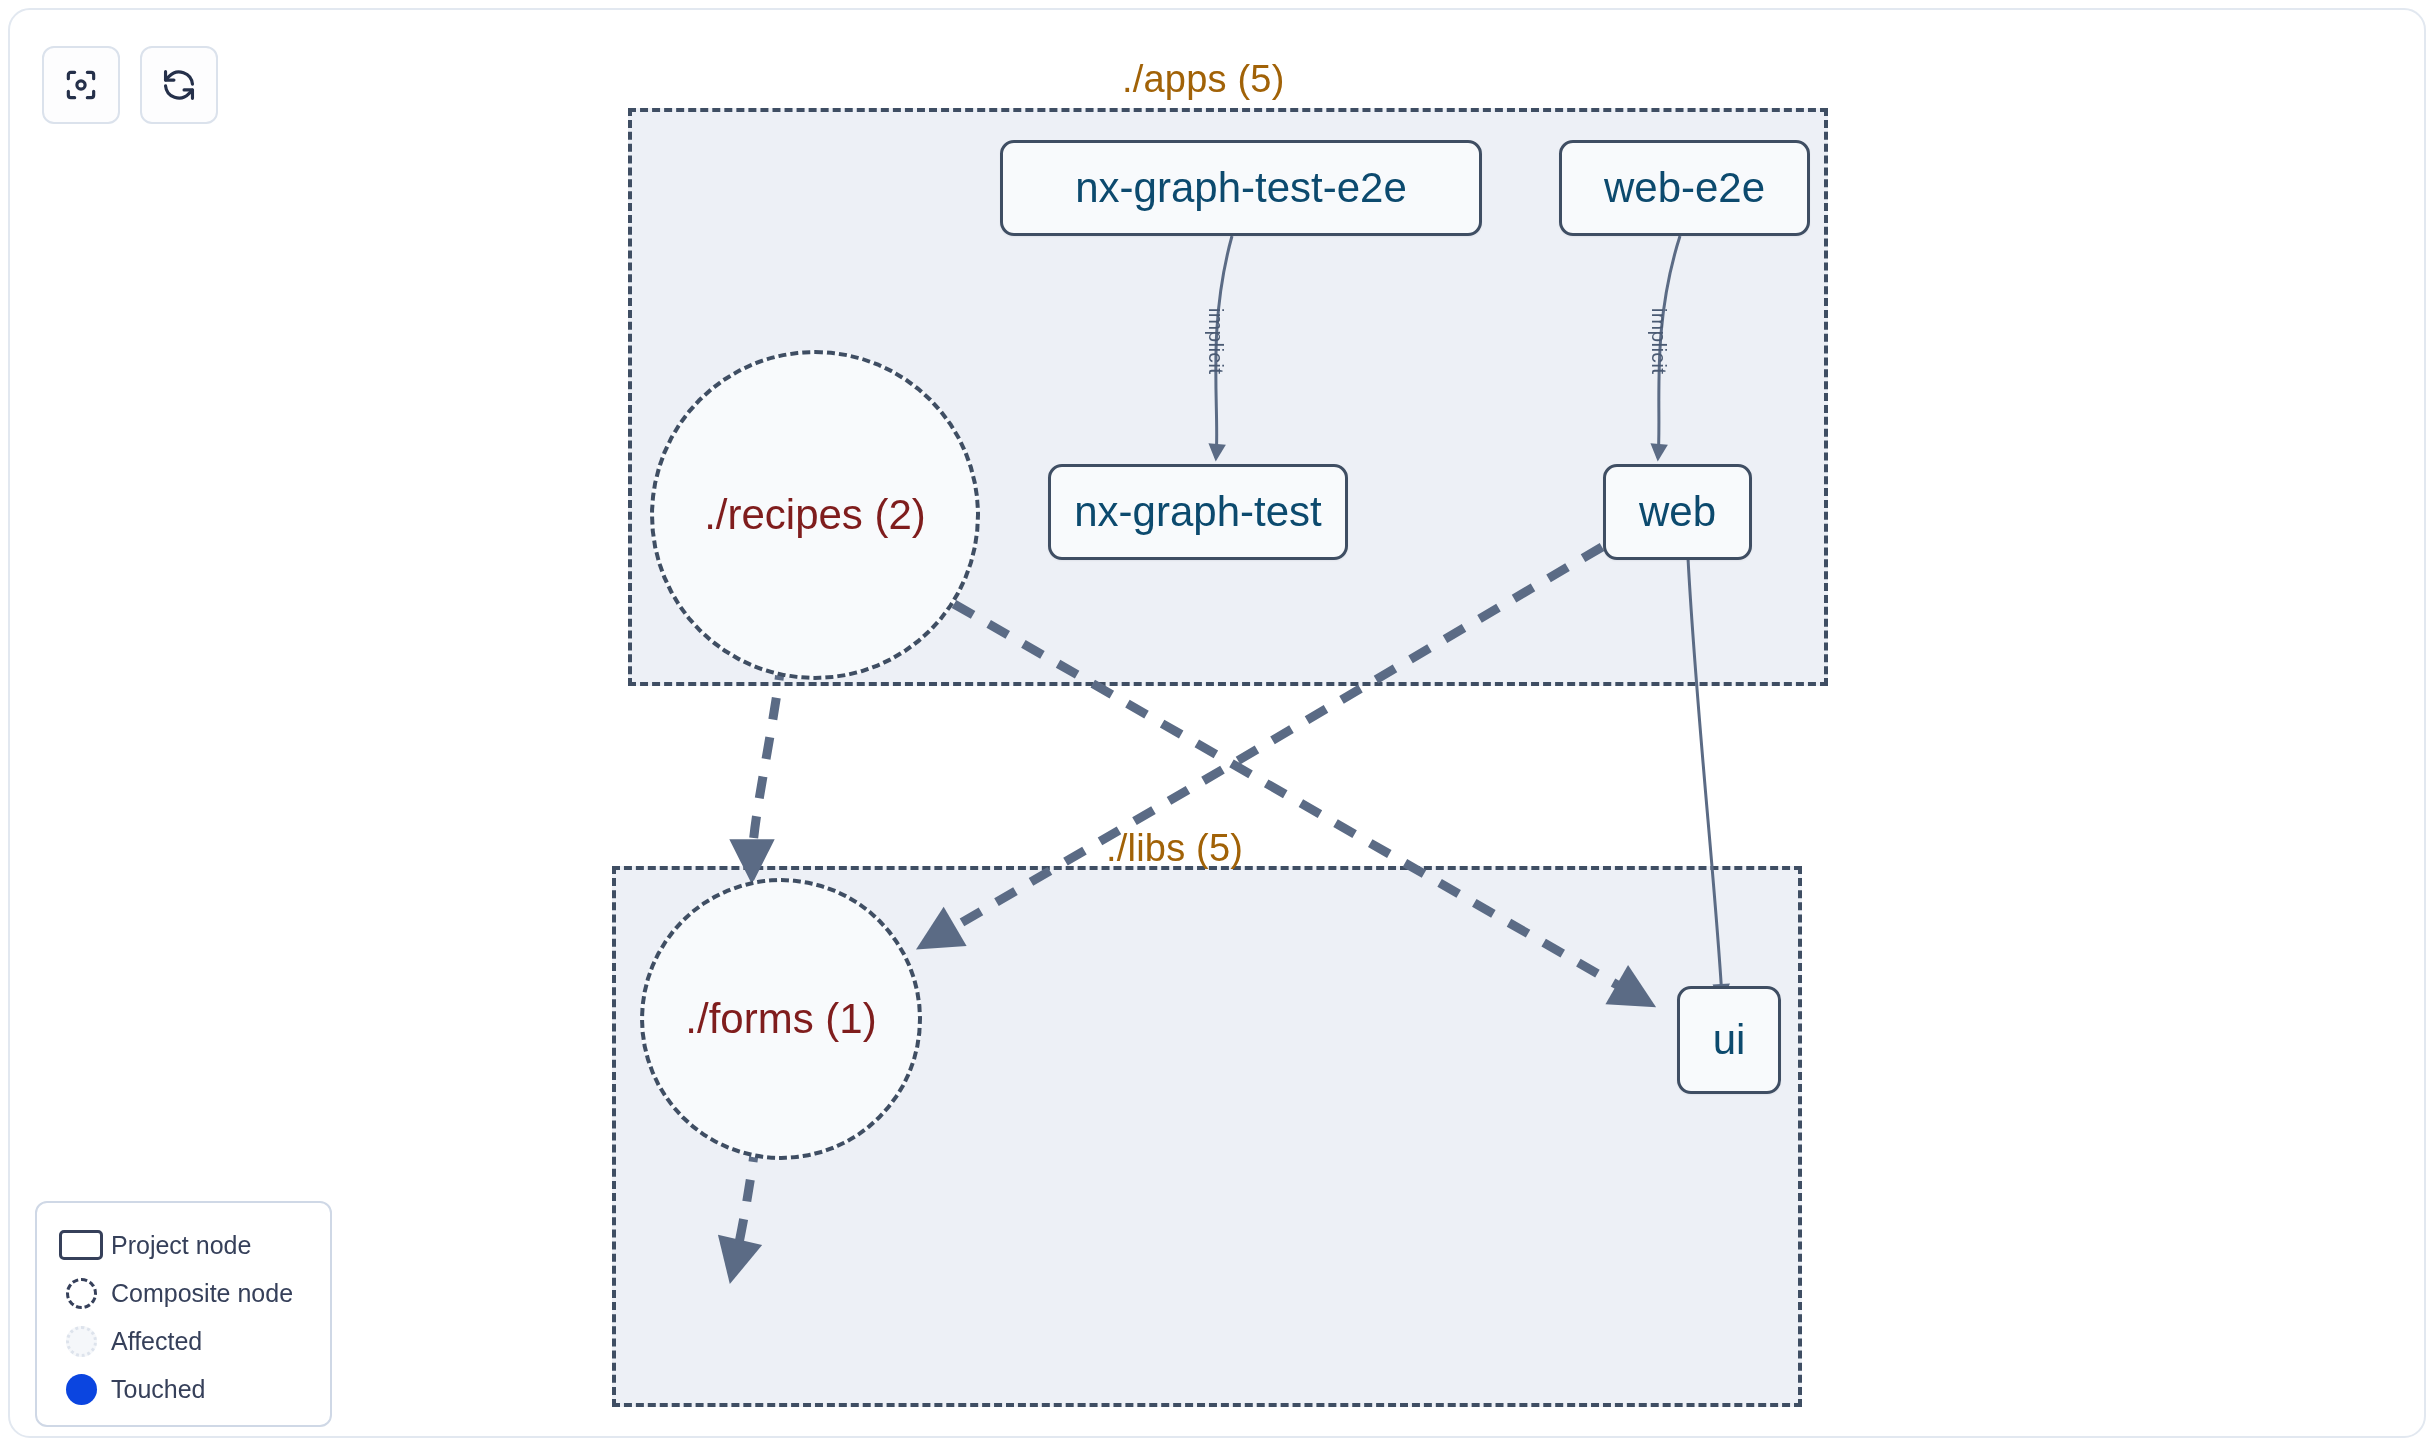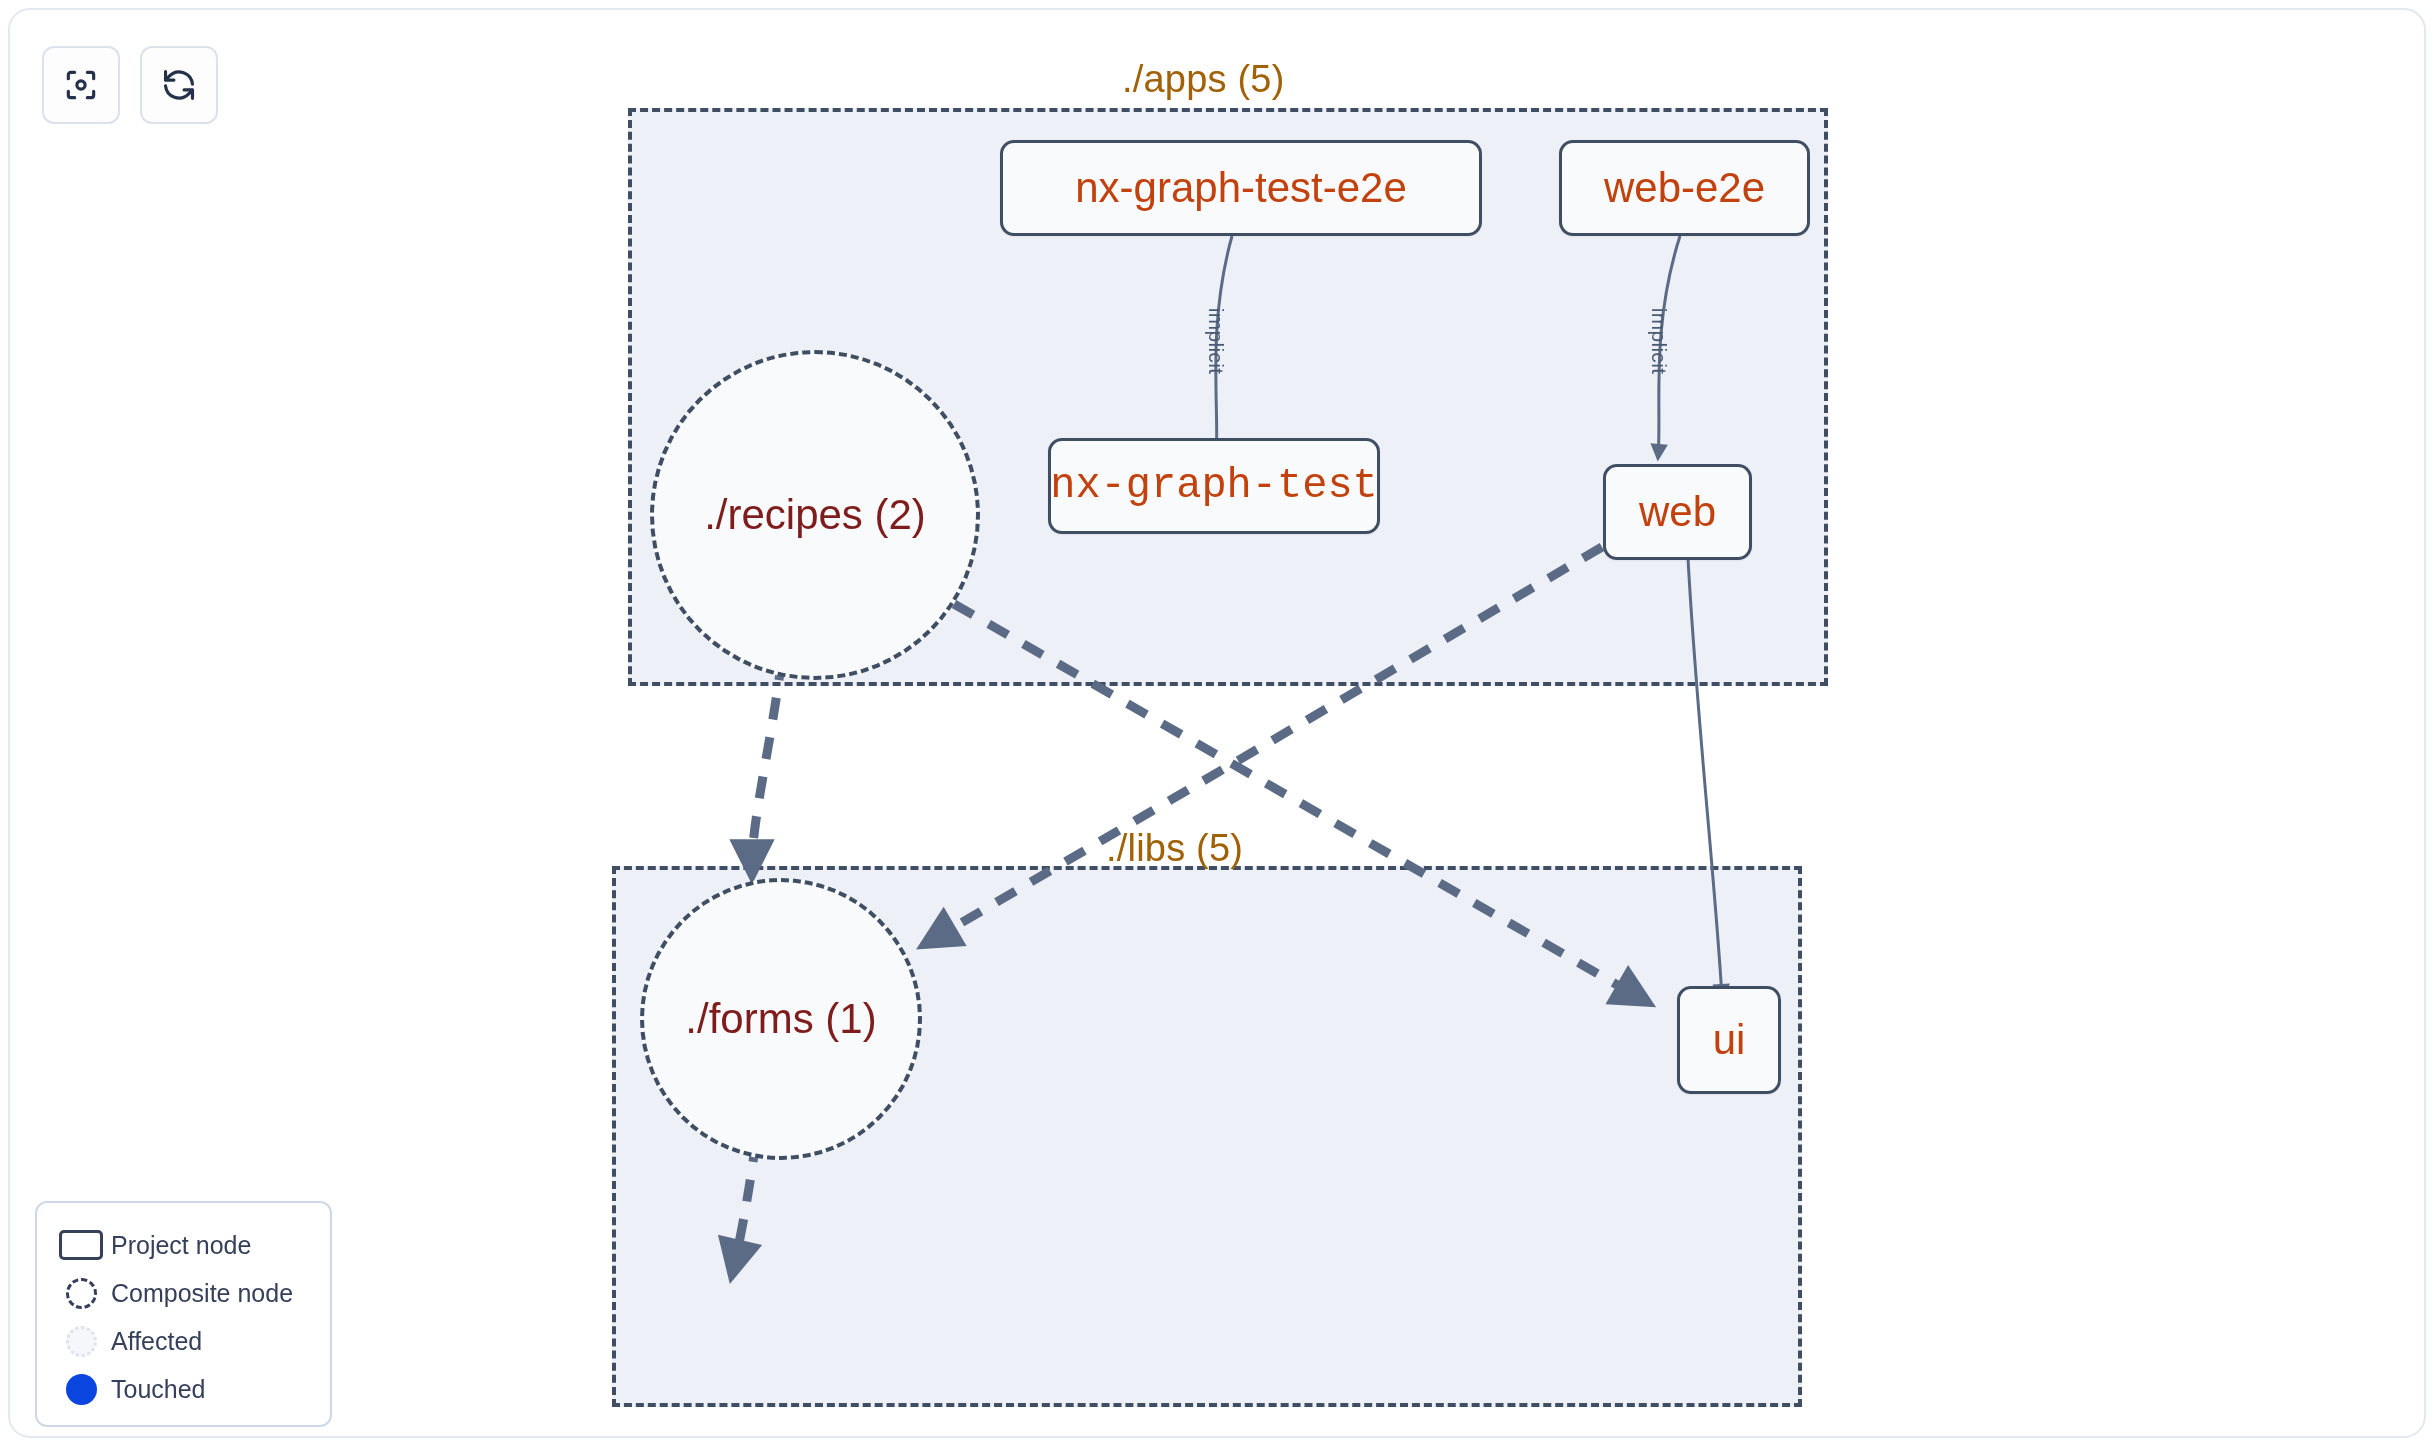--- a/index.html
+++ b/index.html
@@ -84,21 +84,21 @@
 
   
   .node {
     position: absolute;
     background: #f8fafc;
     border: 3px solid #3f4e63;
     border-radius: 14px;
     display: flex;
     align-items: center;
     justify-content: center;
-    color: #c2410c;
+    color: #0c4a6e;
     font-size: 42px;
     white-space: nowrap;
     z-index: 30;
     cursor: pointer;
     box-shadow: 0 1px 2px rgba(30,41,59,0.06);
   }
 
   .composite-node {
     position: absolute;
     background: #f8fafc;
@@ -264,21 +264,21 @@
     <div class="edge-label" style="left:1594px; top:319px; width:110px; text-align:center;">implicit</div>
 
     <div class="node" style="left:990px; top:130px; width:482px; height:96px;">
       <span>nx-graph-test-e2e</span>
     </div>
 
     <div class="node" style="left:1549px; top:130px; width:251px; height:96px;">
       <span>web-e2e</span>
     </div>
 
-    <div class="node" style="left:1038px; top:428px; width:332px; height:96px;font-family:Liberation Mono, monospace;">
+    <div class="node" style="left:1038px; top:454px; width:300px; height:96px;">
       <span>nx-graph-test</span>
     </div>
 
     <div class="node" style="left:1593px; top:454px; width:149px; height:96px;">
       <span>web</span>
     </div>
 
     <div class="composite-node" style="left:640px; top:340px; width:330px; height:330px;">
       <span>./recipes (2)</span>
     </div>

